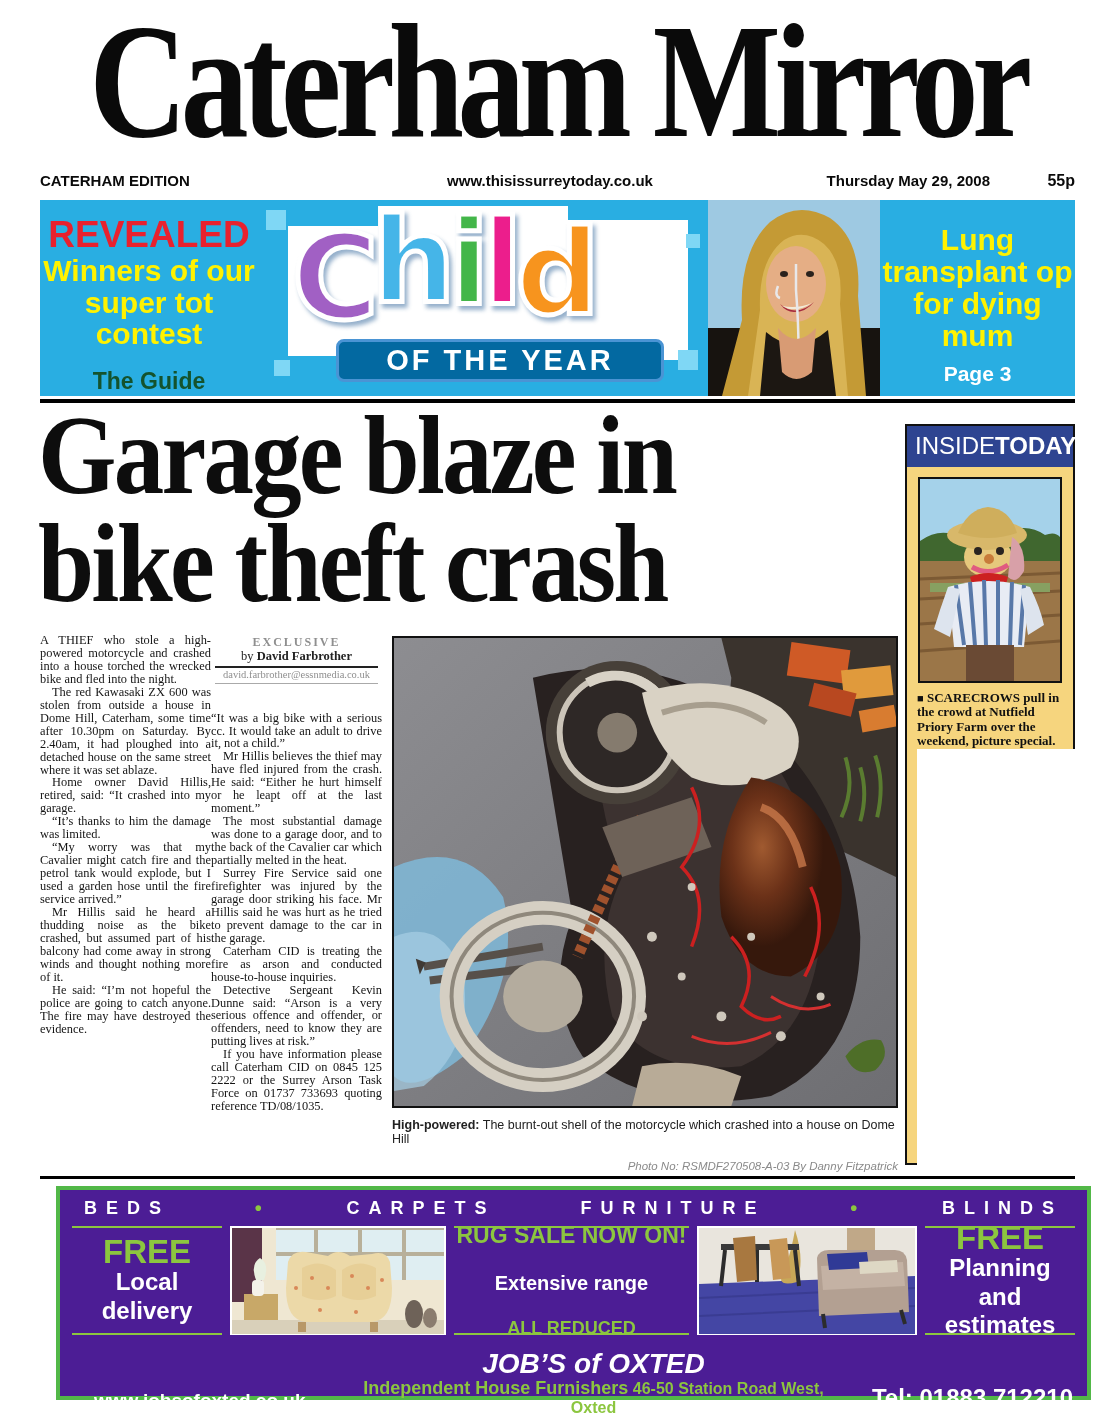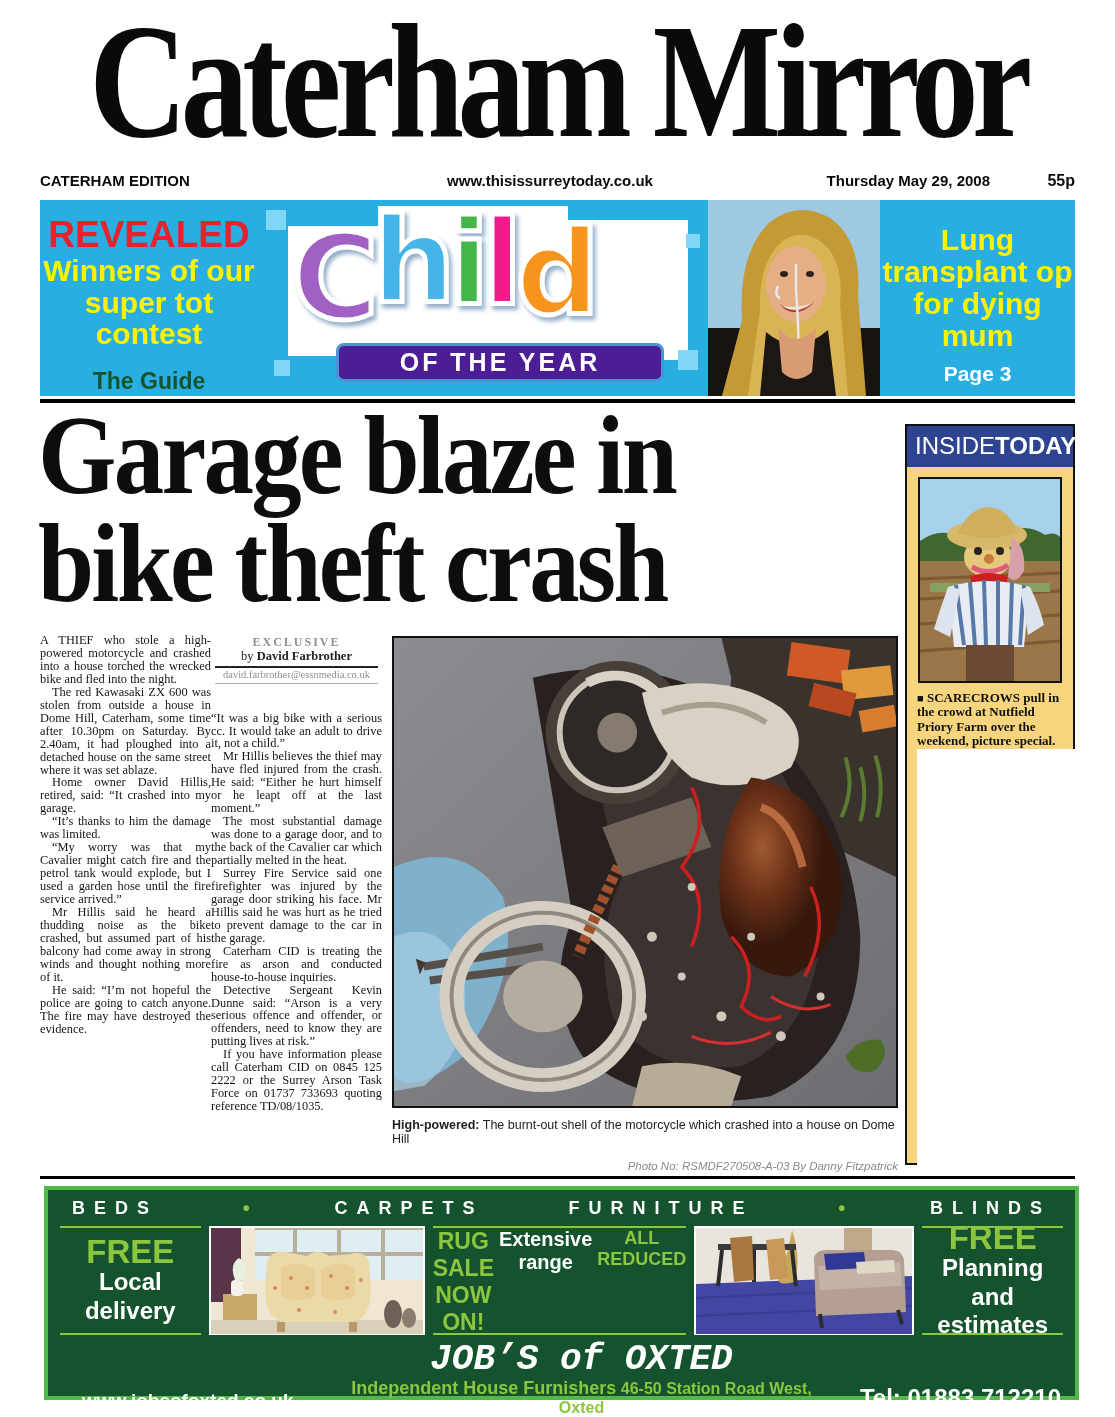--- a/index.html
+++ b/index.html
@@ -38,23 +38,23 @@
   .q3{left:16px;top:160px;width:16px;height:16px;} .q4{left:420px;top:150px;}
   .child-letters{position:absolute;top:2px;left:34px;display:flex;align-items:flex-start;
           font-family:"DejaVu Sans",sans-serif;font-weight:bold;font-size:118px;line-height:1;
           filter:drop-shadow(3px 4px 2px rgba(20,80,140,.45));}
   .child-letters span{-webkit-text-stroke:5px #fff;margin-right:-7px;}
   .lc{color:#a160c4;position:relative;top:16px;}
   .lh{color:#45b5e8;position:relative;top:0;}
   .li{color:#43b649;position:relative;top:2px;}
   .ll{color:#ec1e8c;position:relative;top:2px;}
   .ld{color:#f7941e;position:relative;top:12px;}
-  .ofyear{position:absolute;left:78px;right:44px;bottom:14px;background:#4c1d95;
+  .ofyear{position:absolute;left:78px;right:44px;bottom:14px;background:#0369a1;
           border:3px solid #4a94d4;border-radius:8px;color:#fff;font-weight:bold;
-          font-size:25px;letter-spacing:3px;text-align:center;padding:2px 0;}
+          font-size:29px;letter-spacing:3px;text-align:center;padding:2px 0;}
 
   .sky-photo{width:172px;height:100%;flex:none;}
   .sky-right{flex:1;text-align:center;padding-top:24px;}
   .sky-right .head{color:#fff200;font-weight:bold;font-size:30px;line-height:1.07;}
   .sky-right .pg{color:#fff;font-weight:bold;font-size:21px;margin-top:10px;}
 
   .rule-1{position:absolute;top:399px;left:40px;width:1035px;height:4px;background:#000;}
   .rule-2{position:absolute;top:1176px;left:40px;width:1035px;height:3px;background:#000;}
 
   
@@ -91,41 +91,41 @@
   .sb-header{background:#2e4491;color:#fff;font-size:24px;padding:6px 8px 7px;}
   .sb-header .bold{font-weight:bold;}
   .sb-photo{display:block;margin:10px auto 8px;width:140px;height:202px;border:2px solid #111;}
   .sb-item{font-family:"Liberation Serif",serif;font-weight:bold;font-size:13px;
            line-height:1.1;color:#111;margin:0 10px 12px;}
   .sb-item .bullet{font-size:11px;}
   .sb-item .page{display:block;text-align:right;font-family:"Liberation Sans",sans-serif;
            font-weight:bold;font-size:13px;margin-top:1px;}
 
   
-  .advert{position:absolute;top:1186px;left:44px;width:1035px;height:214px;
-          background:#14532d;border:4px solid #52b848;box-sizing:border-box;color:#fff;}
+  .advert{position:absolute;top:1186px;left:56px;width:1035px;height:214px;
+          background:#4c1d95;border:4px solid #52b848;box-sizing:border-box;color:#fff;}
   .ad-top{display:flex;justify-content:space-between;align-items:center;
           padding:7px 24px 1px;font-weight:bold;font-size:18px;letter-spacing:9px;}
   .ad-dot{color:#8cc63f;font-size:20px;letter-spacing:0;}
   .ad-mid{display:flex;gap:8px;padding:5px 12px 2px;height:116px;box-sizing:border-box;}
   .ad-free{width:150px;border-top:2px solid #8cc63f;border-bottom:2px solid #8cc63f;
            text-align:center;display:flex;flex-direction:column;justify-content:center;}
   .ad-free .free{color:#8cc63f;font-weight:bold;font-size:33px;line-height:1;}
   .ad-free .w{color:#fff;font-weight:bold;font-size:24px;line-height:1.2;}
   .ad-photo{border:2px solid #fff;flex:none;font-size:0;}
   .rug-col{flex:1;border-top:2px solid #8cc63f;border-bottom:2px solid #8cc63f;
-           text-align:center;display:flex;flex-direction:row;justify-content:center;gap:5px;}
+           text-align:center;display:flex;flex-direction:column;justify-content:center;gap:23px;}
   .rug1{color:#8cc63f;font-weight:bold;font-size:23px;}
   .rug2{color:#fff;font-weight:bold;font-size:20px;}
   .rug3{color:#8cc63f;font-weight:bold;font-size:18px;}
   .ad-bottom{display:flex;align-items:flex-end;padding:3px 14px 6px;}
   .ad-web{width:255px;font-weight:bold;font-size:19px;padding-bottom:5px;margin-left:20px;}
   .ad-center{flex:1;text-align:center;}
-  .ad-name{font-family:Liberation Mono, monospace;font-style:italic;font-weight:bold;
-           font-size:36px;line-height:1;}
+  .ad-name{font-family:Liberation Sans, sans-serif;font-style:italic;font-weight:bold;
+           font-size:28px;line-height:1;}
   .ad-tag .t1{color:#8cc63f;font-weight:bold;font-size:18px;}
   .ad-tag .t2{color:#8cc63f;font-weight:bold;font-size:16px;}
   .ad-tel{width:235px;text-align:right;font-weight:bold;font-size:24px;padding-bottom:5px;margin-top:44px;}
 </style>
 </head>
 <body>
 
 <div class="page">
 
   <div class="masthead">

